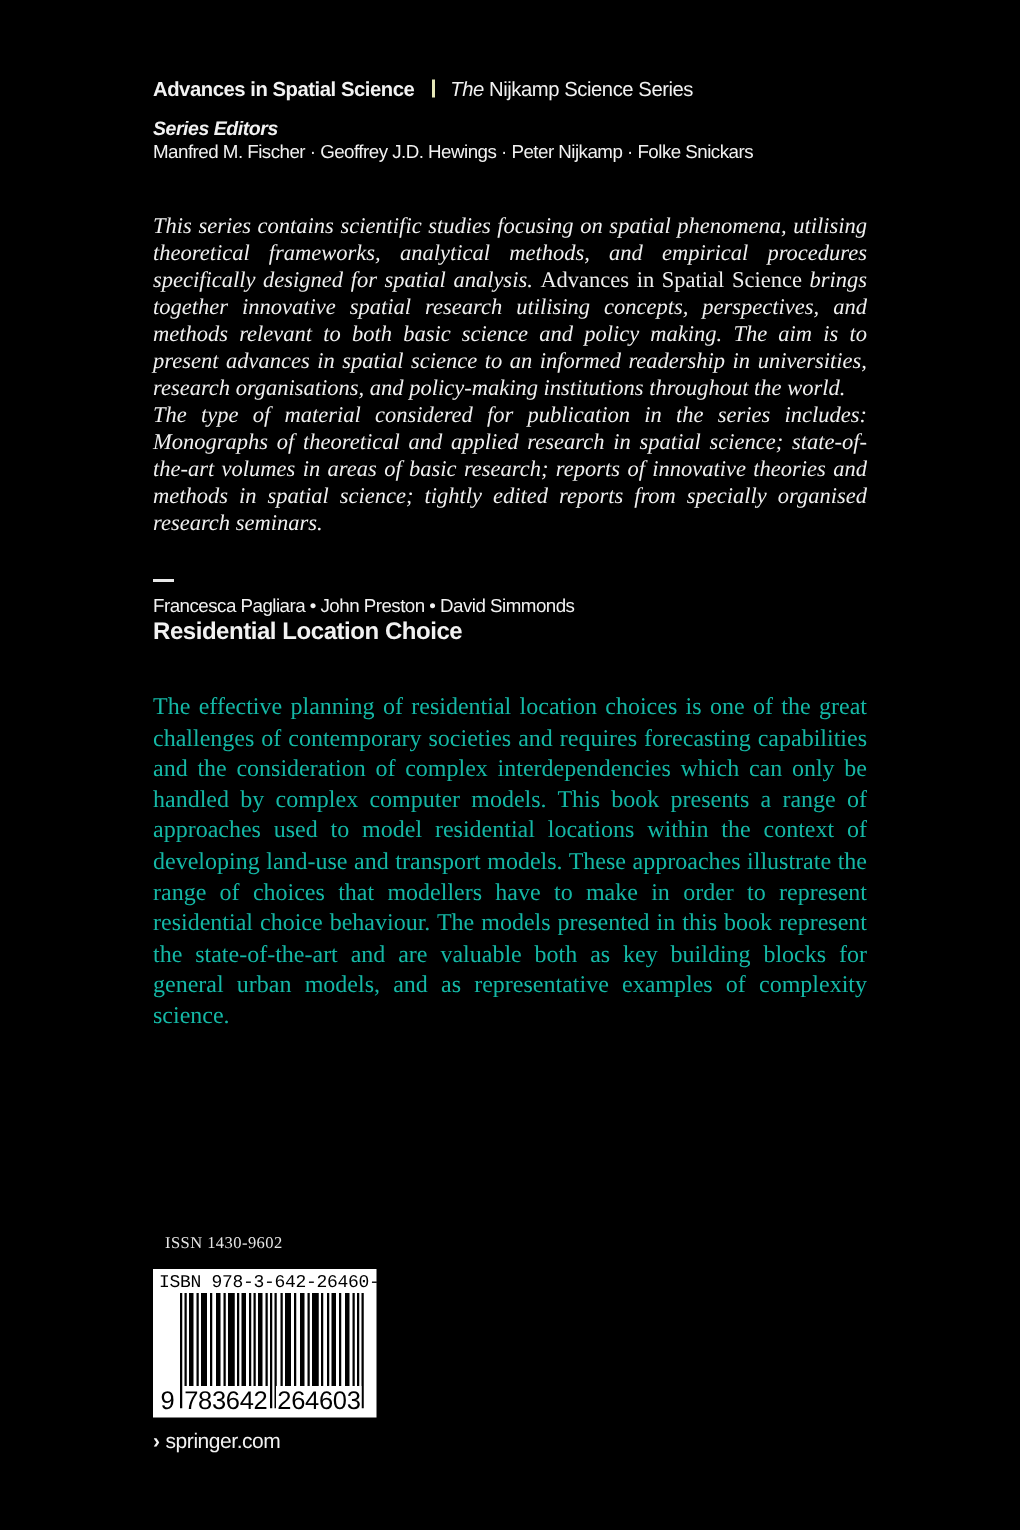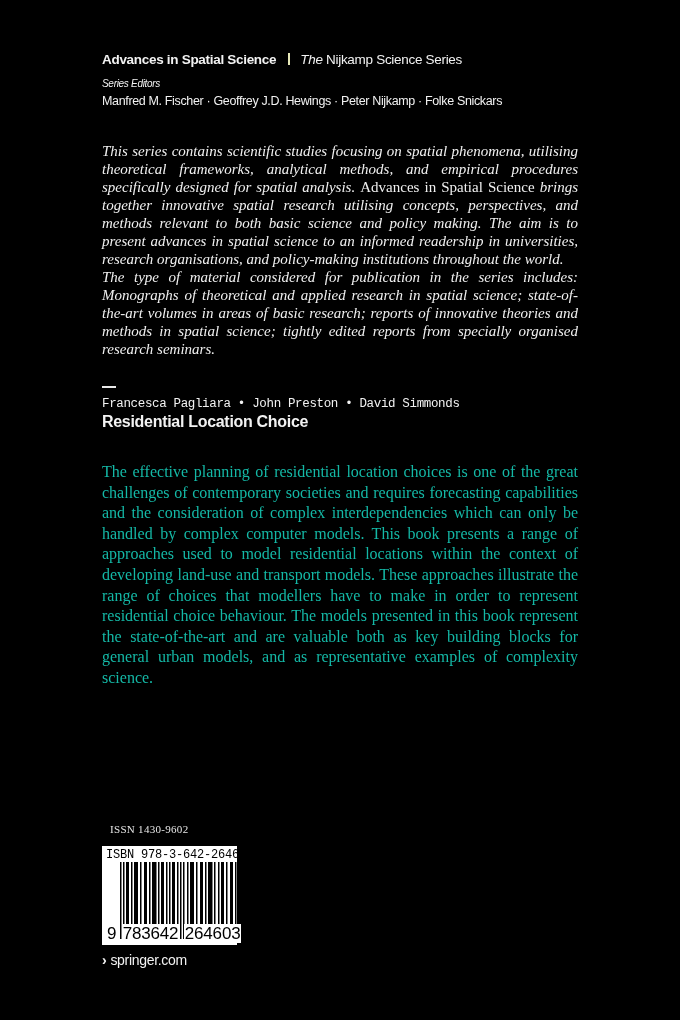--- a/index.html
+++ b/index.html
@@ -7,38 +7,38 @@
     width: 680px; height: 1020px; background: #000; position: relative; overflow: hidden;
     color: #f2f2f2;
   }
   .sans { font-family: "Liberation Sans", "DejaVu Sans", sans-serif; }
   .serif { font-family: "Liberation Serif", "DejaVu Serif", serif; }
   .abs { position: absolute; left: 102px; }
   #series-header { top: 52px; font-size: 13.5px; white-space: nowrap; letter-spacing: -0.3px; }
   #series-header .bold { font-weight: bold; }
   #series-header .sep { display: inline-block; width: 2px; height: 12px; background: #e6e8b8; margin: 0 10px 0 12px; vertical-align: -1px; }
   #series-header .ital { font-style: italic; }
-  #editors-label { top: 78px; font-size: 10px; font-style: italic; letter-spacing: -0.3px; }
+  #editors-label { top: 78px; font-size: 13px; font-style: italic; letter-spacing: -0.3px; font-weight: bold; }
   #editors-names { top: 94px; font-size: 12.5px; letter-spacing: -0.35px; white-space: nowrap; }
   #series-desc {
     top: 118px; width: 476px; font-size: 15px; line-height: 18px; font-style: italic;
     text-align: justify; color: #f0f0f0; margin-top: 24px;
   }
   #series-desc p { margin: 0; text-align: justify; text-align-last: left; }
   #series-desc .roman { font-style: normal; }
   #dash { top: 386px; width: 14px; height: 2px; background: #e8e8e8; }
-  #authors { top: 397px; font-size: 12.5px; letter-spacing: -0.35px; white-space: nowrap; font-family: Liberation Mono, monospace; }
+  #authors { top: 397px; font-size: 12.5px; letter-spacing: -0.35px; white-space: nowrap; }
   #book-title { top: 413px; font-size: 16px; font-weight: bold; letter-spacing: -0.3px; }
   #blurb {
     top: 462px; width: 476px; font-size: 16px; line-height: 20.6px; text-align: justify;
     color: #14b8a6; margin: 0;
   }
   #issn { top: 823px; left: 110px; font-size: 11px; letter-spacing: 0.3px; color: #e6e6e6; text-align: right; }
   #barcode-box {
-    top: 846px; left: 102px; width: 135px; height: 99px; background: #fff; box-sizing: border-box;
+    top: 846px; left: 102px; width: 149px; height: 99px; background: #fff; box-sizing: border-box;
     color: #000;
   }
   #isbn-text {
     position: absolute; top: 2px; left: 4px; font-size: 12px; font-family: "Liberation Mono", "DejaVu Sans Mono", monospace;
     letter-spacing: -0.2px; white-space: nowrap;
   }
   #bars { position: absolute; top: 16px; left: 18px; width: 130px; height: 77px; }
   #ean-digits {
     position: absolute; bottom: 1px; left: 4px; font-size: 17px; font-family: "Liberation Sans", "DejaVu Sans", sans-serif;
     white-space: nowrap; background: transparent; letter-spacing: -0.2px;

